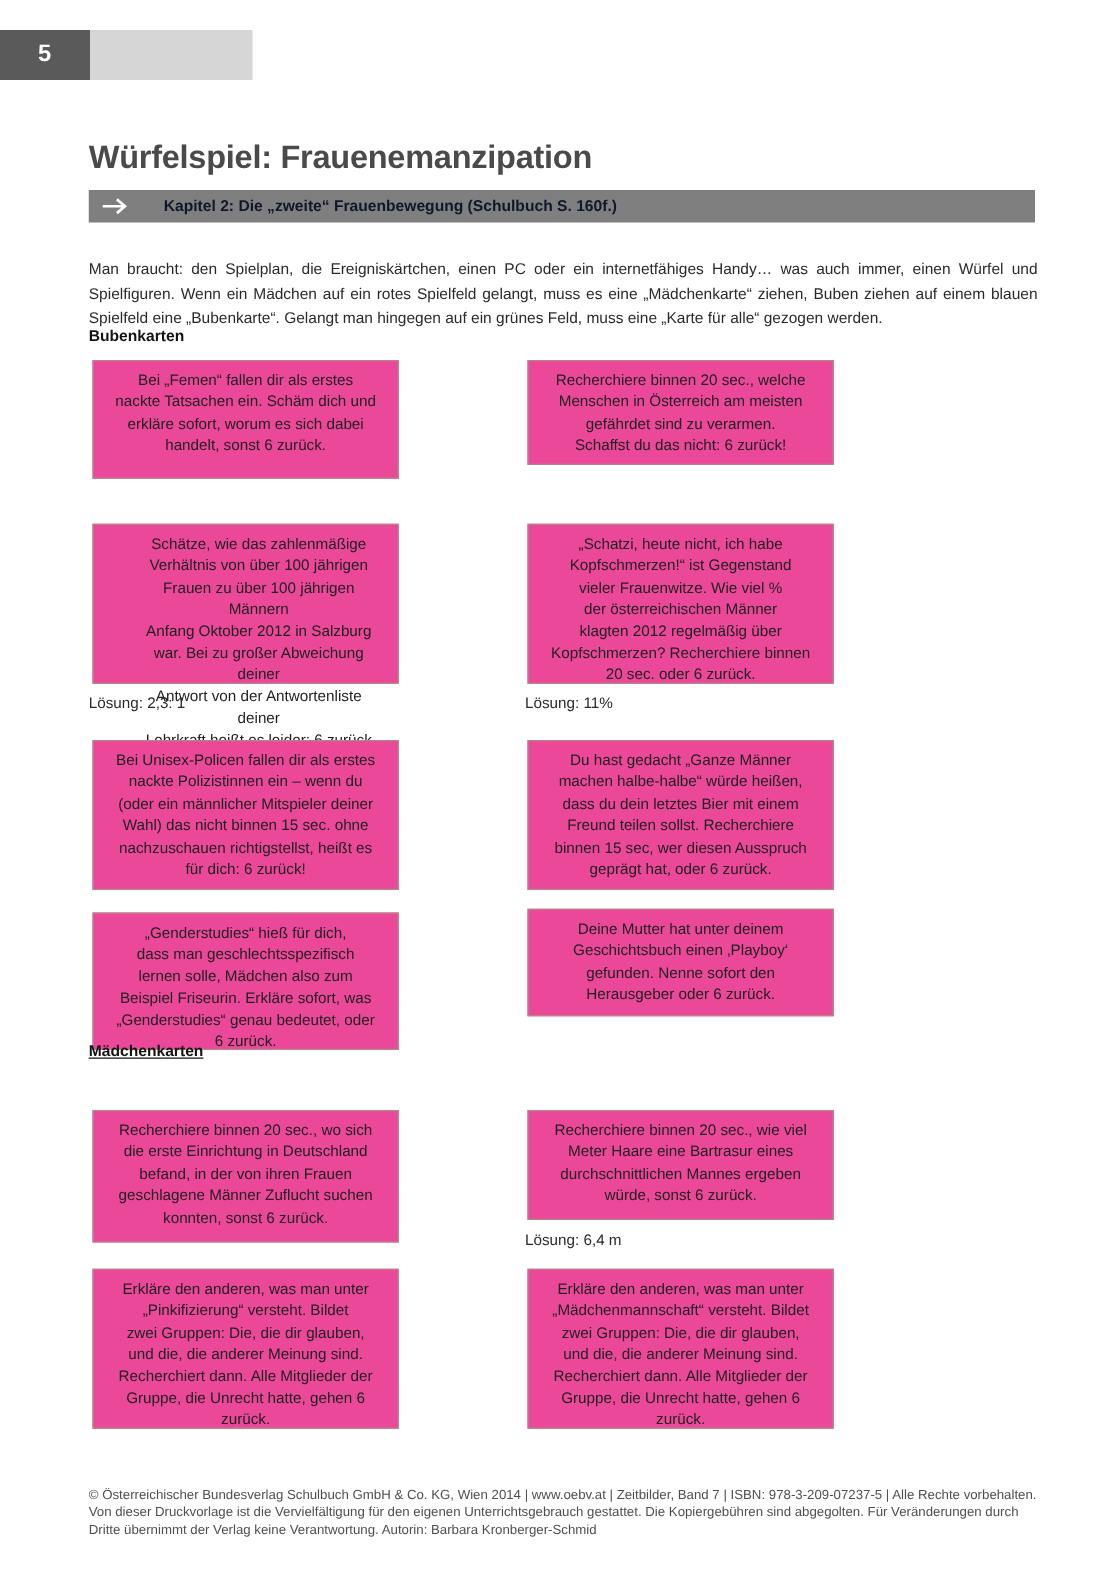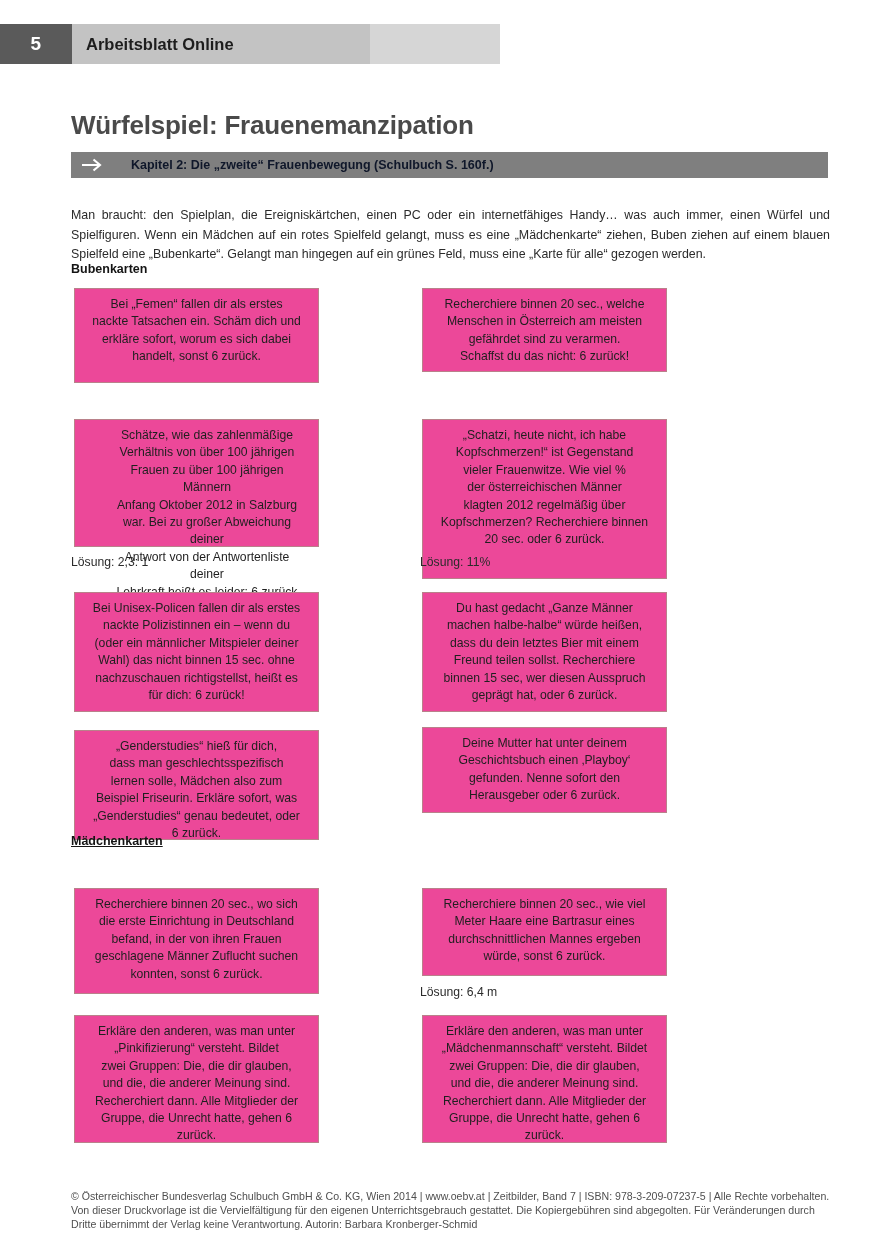--- a/index.html
+++ b/index.html
@@ -158,23 +158,20 @@
     font-size: 10.6px;
     line-height: 14px;
     color: #4f4f4f;
   }
 </style>
 </head>
 <body>
 
 <div class="header-bar">
   <div class="header-number">5</div>
-  <div class="header-title-block">
-    <span>Arbeitsblatt Online</span>
-  </div>
   <div class="header-tail"></div>
 </div>
 
 <h1 class="page-title">Würfelspiel: Frauenemanzipation</h1>
 
 <div class="chapter-bar">
   <span class="chapter-arrow">
     <svg width="22" height="14" viewBox="0 0 22 14" aria-hidden="true">
       <path d="M0 7 H17 M11.5 1.5 L18 7 L11.5 12.5" fill="none" stroke="#ffffff" stroke-width="2.1"></path>
     </svg>
@@ -201,21 +198,21 @@
 
 <div class="card col-left" style="top:419px; height:128px;padding-left:32px;">
     <p>Schätze, wie das zahlenmäßige
 Verhältnis von über 100 jährigen
 Frauen zu über 100 jährigen Männern
 Anfang Oktober 2012 in Salzburg
 war. Bei zu großer Abweichung deiner
 Antwort  von der Antwortenliste deiner
 Lehrkraft heißt es leider: 6 zurück</p>
   </div>
-<div class="card col-right" style="top:419px; height:160px;">
+<div class="card col-right" style="top:419px; height:128px;">
     <p>„Schatzi, heute nicht, ich habe
 Kopfschmerzen!“ ist Gegenstand
 vieler Frauenwitze. Wie viel %
 der österreichischen Männer
 klagten 2012 regelmäßig über
 Kopfschmerzen? Recherchiere binnen
 20 sec. oder 6 zurück.</p>
   </div>
 
 <div class="solution sol-left" style="top:555px;">Lösung: 2,3: 1</div>

